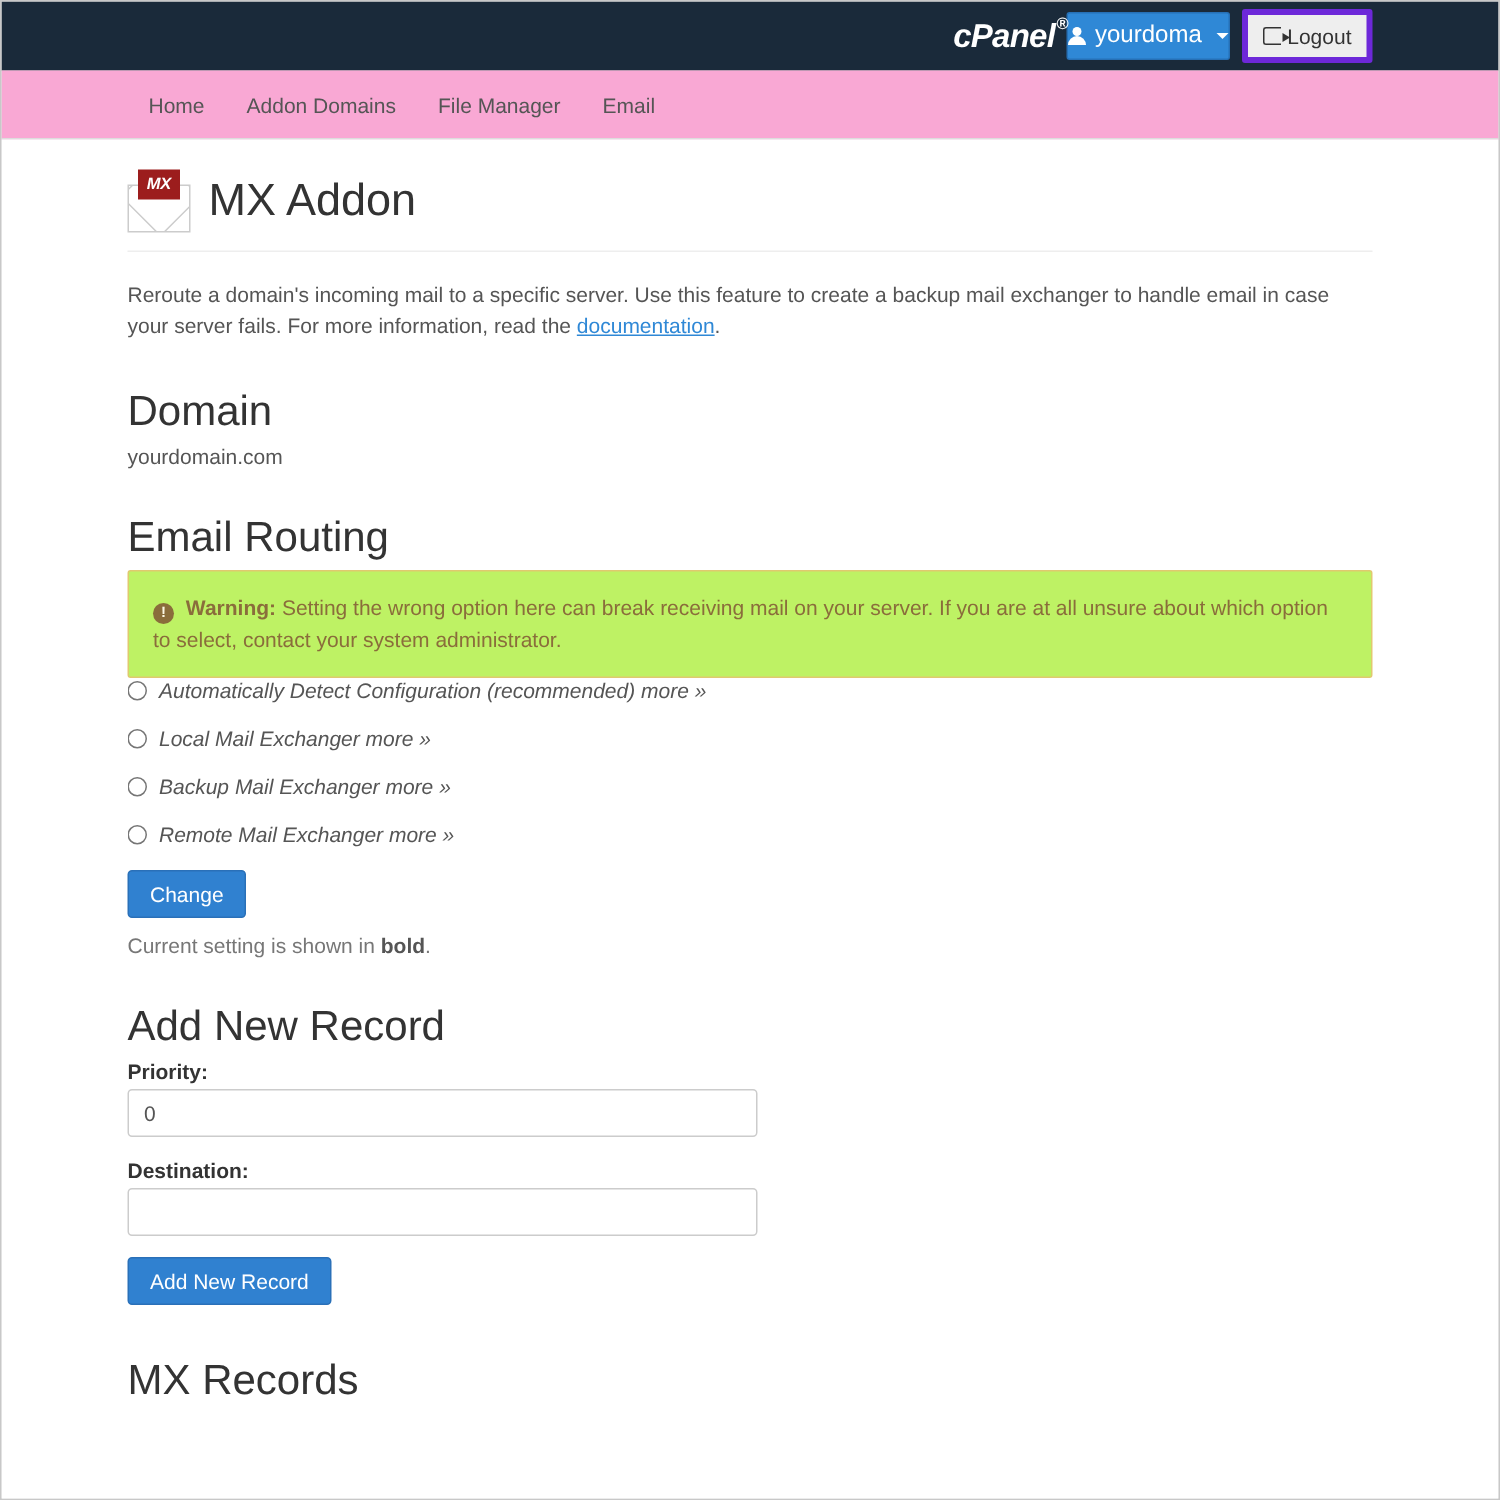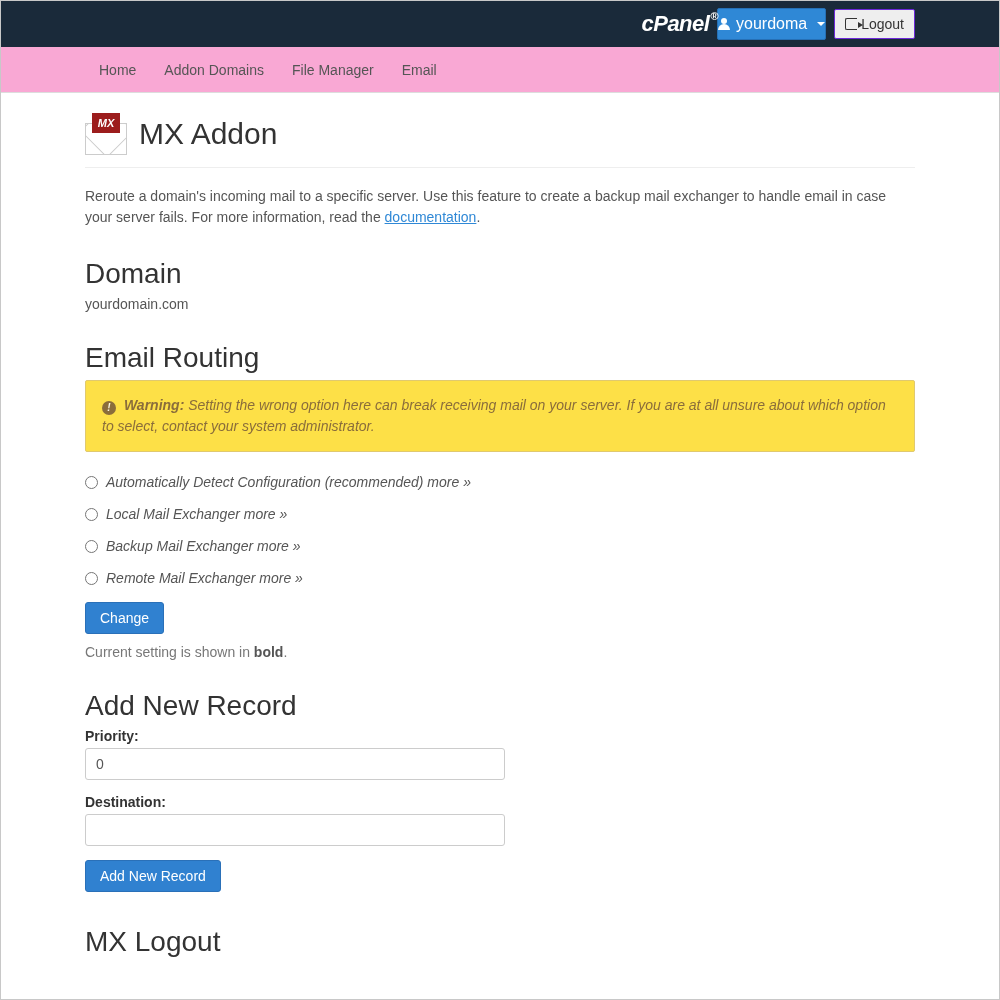--- a/index.html
+++ b/index.html
@@ -5,37 +5,37 @@
   * { box-sizing: border-box; margin: 0; padding: 0; }
   body { font-family: "Helvetica Neue", Helvetica, Arial, sans-serif; font-size: 14px; color: #333; background: #e8e8e8; width: 1000px; height: 1000px; overflow: hidden; border: 1px solid #c8c8c8; }
   .header-bar { background: #1a2a3a; height: 46px; display: flex; align-items: center; padding: 0 12px; }
   .header-inner { width: 830px; margin: 0 auto; display: flex; align-items: center; justify-content: flex-end; }
   .logo { color: #fff; font-size: 22px; font-style: italic; font-weight: bold; letter-spacing: -0.5px; display: flex; align-items: center; }
   .logo::before { content: "c"; font-style: italic; }
   .logo-panel { font-style: italic; }
   .header-right { display: flex; gap: 8px; align-items: center; }
   .user-btn { background: #2f88d6; color: #fff; border: 1px solid #2670b6; padding: 6px 0; border-radius: 2px; font-size: 16px; display: flex; align-items: center; gap: 6px; cursor: pointer; }
   .user-btn .caret { width: 0; height: 0; border-left: 4px solid transparent; border-right: 4px solid transparent; border-top: 4px solid #fff; margin-left: 4px; }
-  .logout-btn { background: #eee; color: #333; border: 1px solid #6d28d9; padding: 6px 10px; border-radius: 2px; font-size: 14px; display: flex; align-items: center; gap: 4px; cursor: pointer; }
+  .logout-btn { background: #eee; color: #333; border: 4px solid #6d28d9; padding: 6px 10px; border-radius: 2px; font-size: 14px; display: flex; align-items: center; gap: 4px; cursor: pointer; }
   .nav-bar { background: #f9a8d4; border-bottom: 1px solid #ddd; height: 46px; }
   .nav-inner { width: 830px; margin: 0 auto; display: flex; align-items: center; height: 100%; gap: 0; }
   .nav-item { padding: 0 14px; color: #555; cursor: pointer; font-size: 14px; height: 100%; display: flex; align-items: center; }
   .content { background: #fff; width: 100%; padding: 0; min-height: 908px; }
   .content-inner { width: 830px; margin: 0 auto; padding: 20px 0; }
   .page-title-row { display: flex; align-items: center; gap: 12px; border-bottom: 1px solid #eee; padding-bottom: 12px; margin-bottom: 18px; }
   .mx-icon { width: 42px; height: 42px; position: relative; }
   .mx-envelope { width: 42px; height: 32px; background: #fff; border: 1px solid #ccc; position: absolute; bottom: 0; overflow: hidden; }
   .mx-envelope::after { content: ""; position: absolute; top: -12px; left: 2px; width: 36px; height: 36px; border: 1px solid #ccc; transform: rotate(45deg); background: #fff; }
   .mx-badge { position: absolute; top: 0; left: 7px; width: 28px; height: 20px; background: #9c1d1d; color: #fff; font-size: 11px; font-weight: bold; display: flex; align-items: center; justify-content: center; z-index: 2; font-style: italic; }
   .page-title { font-size: 30px; font-weight: 300; color: #333; }
   .intro-text { color: #555; font-size: 14px; line-height: 1.5; margin-bottom: 30px; }
   .intro-text a { color: #2f88d6; text-decoration: underline; }
   h2.section-h { font-size: 28px; font-weight: 300; color: #333; margin-bottom: 6px; margin-top: 20px; }
   .domain-value { color: #555; font-size: 14px; margin-bottom: 30px; }
-  .warning-box { background: #fde047; border: 1px solid #e0c96f; color: #8a6d3b; padding: 14px 16px; border-radius: 2px; margin-bottom: 22px; line-height: 1.5; font-size: 14px; font-style: italic; }
+  .warning-box { background: #bef264; border: 1px solid #e0c96f; color: #8a6d3b; padding: 14px 16px; border-radius: 2px; line-height: 1.5; font-size: 14px; }
   .warning-box .warn-label { font-weight: bold; }
   .warn-icon { display: inline-block; width: 14px; height: 14px; border-radius: 50%; background: #8a6d3b; color: #fcf8e3; text-align: center; line-height: 14px; font-size: 10px; font-weight: bold; margin-right: 4px; position: relative; top: 1px; }
   .radio-row { display: flex; align-items: center; gap: 8px; margin-bottom: 16px; color: #555; font-size: 14px; }
   .radio-row input[type="radio"] { cursor: pointer; }
   .radio-row label { cursor: pointer; font-style: italic; }
   .btn-primary { background: #3081d0; color: #fff; border: 1px solid #2a70b8; padding: 7px 14px; border-radius: 3px; font-size: 14px; cursor: pointer; }
   .hint-text { color: #777; font-size: 14px; margin-top: 10px; margin-bottom: 30px; }
   .hint-text strong { color: #555; }
   .form-label { font-weight: bold; color: #333; font-size: 14px; margin-bottom: 4px; display: block; }
   .form-input { width: 420px; padding: 7px 10px; border: 1px solid #ccc; border-radius: 3px; font-size: 14px; margin-bottom: 14px; color: #555; }
@@ -128,15 +128,15 @@
 
     <h2 class="section-h">Add New Record</h2>
     <label class="form-label">Priority:</label>
     <input class="form-input" type="text" value="0" style="">
     <label class="form-label">Destination:</label>
     <input class="form-input" type="text" value="" style="">
     <div>
       <button class="btn-primary">Add New Record</button>
     </div>
 
-    <h2 class="section-h" style="margin-top:34px;">MX Logout</h2>
+    <h2 class="section-h" style="margin-top:34px;">MX Records</h2>
   </div>
 </div>
 
 </body></html>

